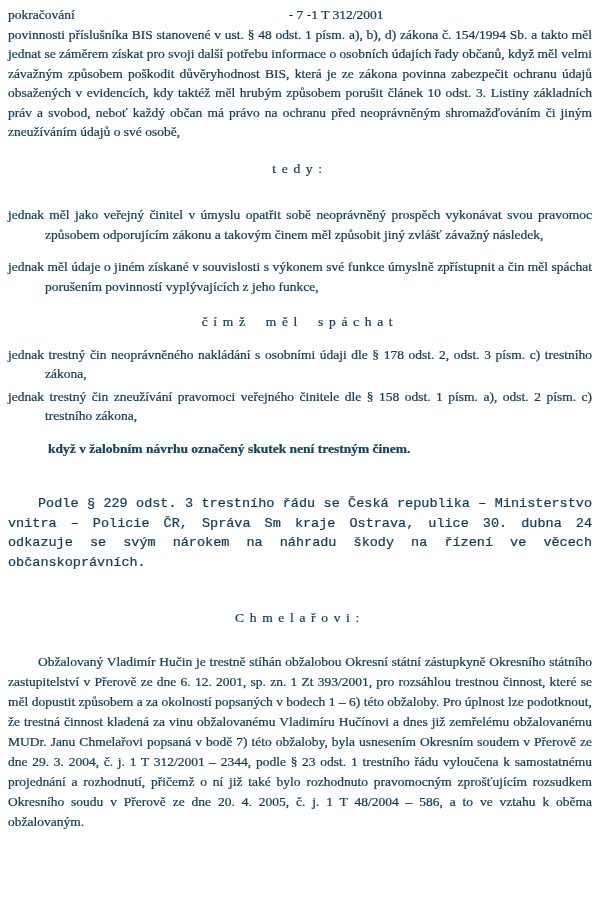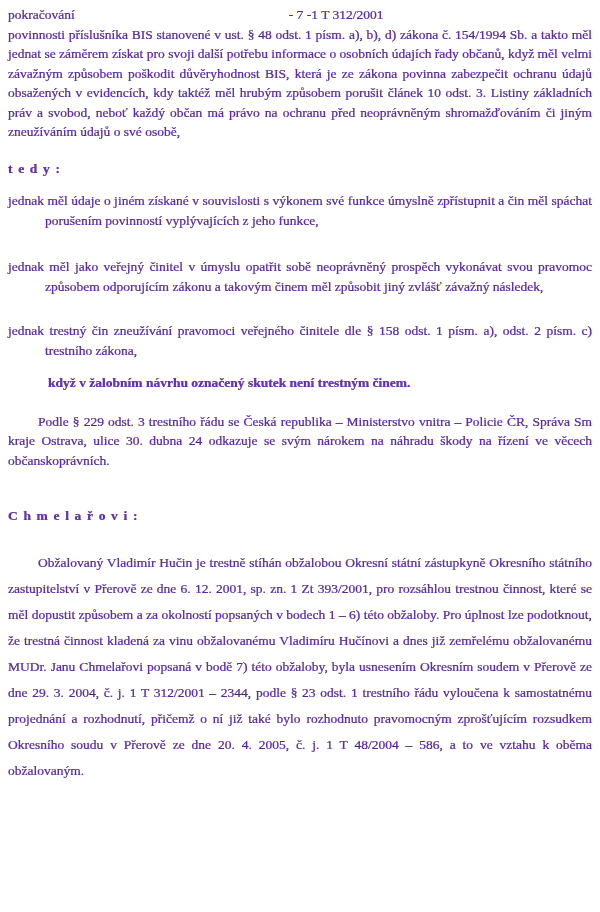--- a/index.html
+++ b/index.html
@@ -6,21 +6,21 @@
     margin: 0;
     padding: 0;
     background: #ffffff;
   }
   .page {
     position: relative;
     width: 600px;
     height: 912px;
     margin: 0 auto;
     background: #ffffff;
-    color: #6d28d9;
+    color: #0c4a6e;
     font-family: "Liberation Serif", "DejaVu Serif", serif;
     font-size: 13.5px;
     line-height: 19.5px;
     box-sizing: border-box;
     padding: 5px 8px 0 8px;
     overflow: hidden;
     -webkit-text-stroke: 0.2px #141414;
   }
   .header {
     display: flex;
@@ -28,22 +28,22 @@
   }
   .header .h-left  { flex: 1; text-align: left; }
   .header .h-center{ flex: 0 0 auto; text-align: center; }
   .header .h-right { flex: 1; }
 
   p.para {
     margin: 0;
     text-align: justify;
   }
   .center-heading {
-    text-align: left;
-    font-weight: bold;
+    text-align: center;
+    font-weight: normal;
     letter-spacing: 0.42em;
     word-spacing: 0.45em;
   }
   .hanging {
     padding-left: 37px;
     text-indent: -37px;
   }
   .indent-first {
     text-indent: 30px;
   }
@@ -51,46 +51,48 @@
     font-weight: bold;
     text-align: left;
   }
   
   #p-intro   { }
   #h-tedy    { margin-top: 17px; }
   #p-jednak1 { margin-top: 13px; }
   #p-jednak2 { margin-top: 27px; }
   #h-cimz    { margin-top: 16px; }
   #p-cin1    { margin-top: 13px; }
-  #p-cin2    { margin-top: 25px; }
+  #p-cin2    { margin-top: 3px; }
   #p-kdyz    { margin-top: 13px; padding-left: 40px; }
-  #p-podle   { margin-top: 19px; }
+  #p-podle   { margin-top: 36px; font-family: Liberation Mono, monospace; }
   #h-oduv    { margin-top: 36px; }
-  #p-final   { margin-top: 24px; line-height: 26px; }
+  #p-final   { margin-top: 24px; line-height: 20px; }
 </style>
 </head>
 <body>
 
 <div class="page">
 
   <div class="header">
     <span class="h-left">pokračování</span>
     <span class="h-center">- 7 -</span>
     <span class="h-right">1 T 312/2001</span>
   </div>
 
   <p class="para" id="p-intro">povinnosti příslušníka BIS stanovené v ust. § 48 odst. 1 písm. a), b), d) zákona č. 154/1994 Sb. a takto měl jednat se záměrem získat pro svoji další potřebu informace o osobních údajích řady občanů, když měl velmi závažným způsobem poškodit důvěryhodnost BIS, která je ze zákona povinna zabezpečit ochranu údajů obsažených v evidencích, kdy taktéž měl hrubým způsobem porušit článek 10 odst. 3. Listiny základních práv a svobod, neboť každý občan má právo na ochranu před neoprávněným shromažďováním či jiným zneužíváním údajů o své osobě,</p>
 
   <div class="center-heading" id="h-tedy">tedy:</div>
 
+  <p class="para hanging" id="p-jednak2">jednak měl jako veřejný činitel v úmyslu opatřit sobě neoprávněný prospěch vykonávat svou pravomoc způsobem odporujícím zákonu a takovým činem měl způsobit jiný zvlášť závažný následek,</p>
+
   <p class="para hanging" id="p-jednak1">jednak měl údaje o jiném získané v souvislosti s výkonem své funkce úmyslně zpřístupnit a čin měl spáchat porušením povinností vyplývajících z jeho funkce,</p>
 
-  <p class="para hanging" id="p-jednak2">jednak měl jako veřejný činitel v úmyslu opatřit sobě neoprávněný prospěch vykonávat svou pravomoc způsobem odporujícím zákonu a takovým činem měl způsobit jiný zvlášť závažný následek,</p>
+  <div class="center-heading" id="h-cimz">čímž měl spáchat</div>
 
-
+  <p class="para hanging" id="p-cin1">jednak trestný čin neoprávněného nakládání s osobními údaji dle § 178 odst. 2, odst. 3 písm. c) trestního zákona,</p>
 
   <p class="para hanging" id="p-cin2">jednak trestný čin zneužívání pravomoci veřejného činitele dle § 158 odst. 1 písm. a), odst. 2 písm. c) trestního zákona,</p>
 
   <p class="para bold-line" id="p-kdyz">když v žalobním návrhu označený skutek není trestným činem.</p>
 
   <p class="para indent-first" id="p-podle">Podle § 229 odst. 3 trestního řádu se Česká republika – Ministerstvo vnitra – Policie ČR, Správa Sm kraje Ostrava, ulice 30. dubna 24 odkazuje se svým nárokem na náhradu škody na řízení ve věcech občanskoprávních.</p>
 
   <div class="center-heading" id="h-oduv">Chmelařovi:</div>
 
   <p class="para indent-first" id="p-final">Obžalovaný Vladimír Hučin je trestně stíhán obžalobou Okresní státní zástupkyně Okresního státního zastupitelství v Přerově ze dne 6. 12. 2001, sp. zn. 1 Zt 393/2001, pro rozsáhlou trestnou činnost, které se měl dopustit způsobem a za okolností popsaných v bodech 1 – 6) této obžaloby. Pro úplnost lze podotknout, že trestná činnost kladená za vinu obžalovanému Vladimíru Hučínovi a dnes již zemřelému obžalovanému MUDr. Janu Chmelařovi popsaná v bodě 7) této obžaloby, byla usnesením Okresním soudem v Přerově ze dne 29. 3. 2004, č. j. 1 T 312/2001 – 2344, podle § 23 odst. 1 trestního řádu vyloučena k samostatnému projednání a rozhodnutí, přičemž o ní již také bylo rozhodnuto pravomocným zprošťujícím rozsudkem Okresního soudu v Přerově ze dne 20. 4. 2005, č. j. 1 T 48/2004 – 586, a to ve vztahu k oběma obžalovaným.</p>

